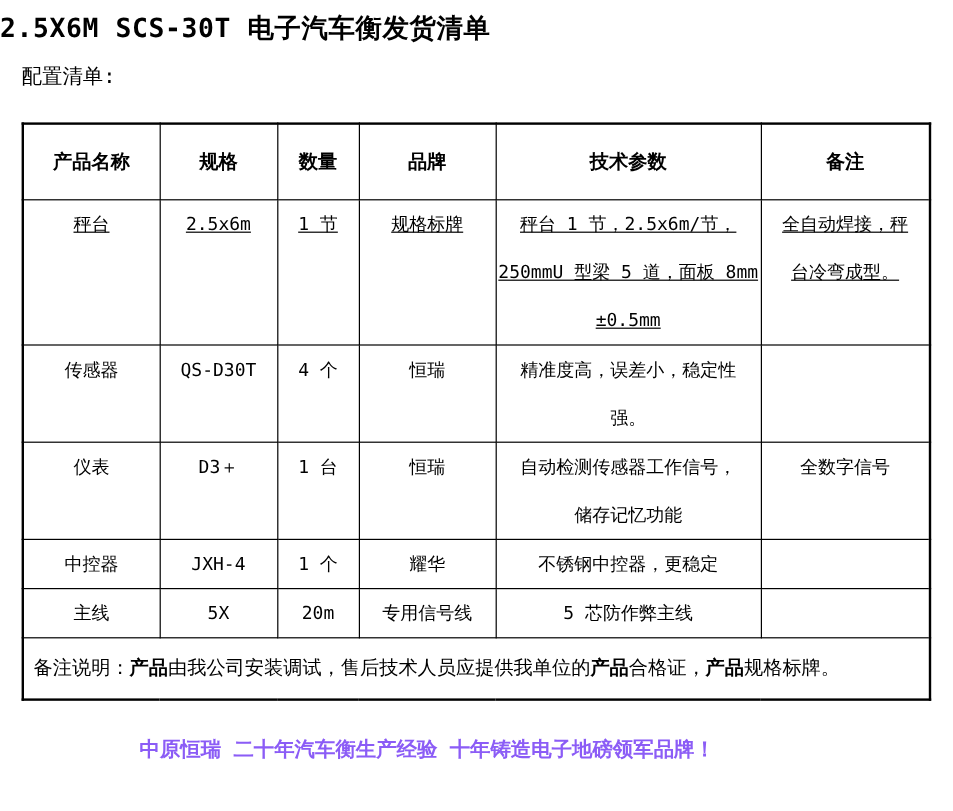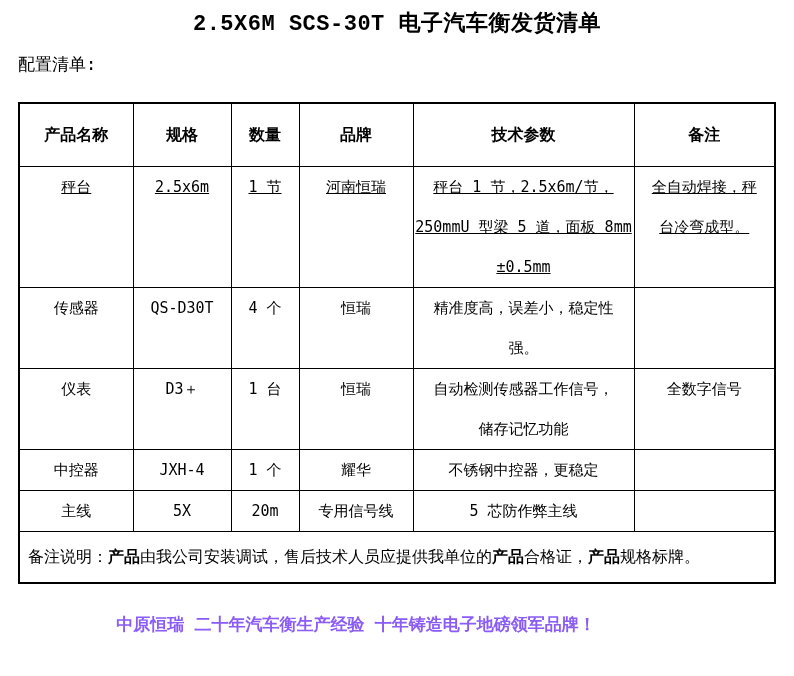--- a/index.html
+++ b/index.html
@@ -5,26 +5,24 @@
   html, body { margin: 0; padding: 0; }
   body {
     width: 794px; height: 676px;
     background: #ffffff;
     color: #000000;
     font-family: "DejaVu Sans Mono", "DejaVu Sans", "Liberation Sans", sans-serif;
     overflow: hidden;
   }
   .page-title {
     margin: 10px 0 0 0;
-    text-align: center;
     font-size: 22px;
     font-weight: bold;
     line-height: 30px;
     letter-spacing: 0.5px;
-    font-family: Liberation Mono, monospace;
   }
   .section-label {
     margin: 13px 0 0 18px;
     font-size: 17px;
     line-height: 22px;
   }
   table.delivery-table {
     margin: 27px 0 8px 18px;
     border-collapse: collapse;
     table-layout: fixed;
@@ -104,21 +102,21 @@
         <td class="body-cell">
           <div class="cell-line">秤台</div>
         </td>
         <td class="body-cell">
           <div class="cell-line">2.5x6m</div>
         </td>
         <td class="body-cell">
           <div class="cell-line">1 节</div>
         </td>
         <td class="body-cell">
-          <div class="cell-line">河南恒瑞</div>
+          <div class="cell-line">规格标牌</div>
         </td>
         <td class="body-cell">
           <div class="cell-line">秤台 1 节，2.5x6m/节，</div>
           <div class="cell-line">250mmU 型梁 5 道，面板 8mm</div>
           <div class="cell-line">±0.5mm</div>
         </td>
         <td class="body-cell">
           <div class="cell-line">全自动焊接，秤</div>
           <div class="cell-line">台冷弯成型。</div>
         </td>

